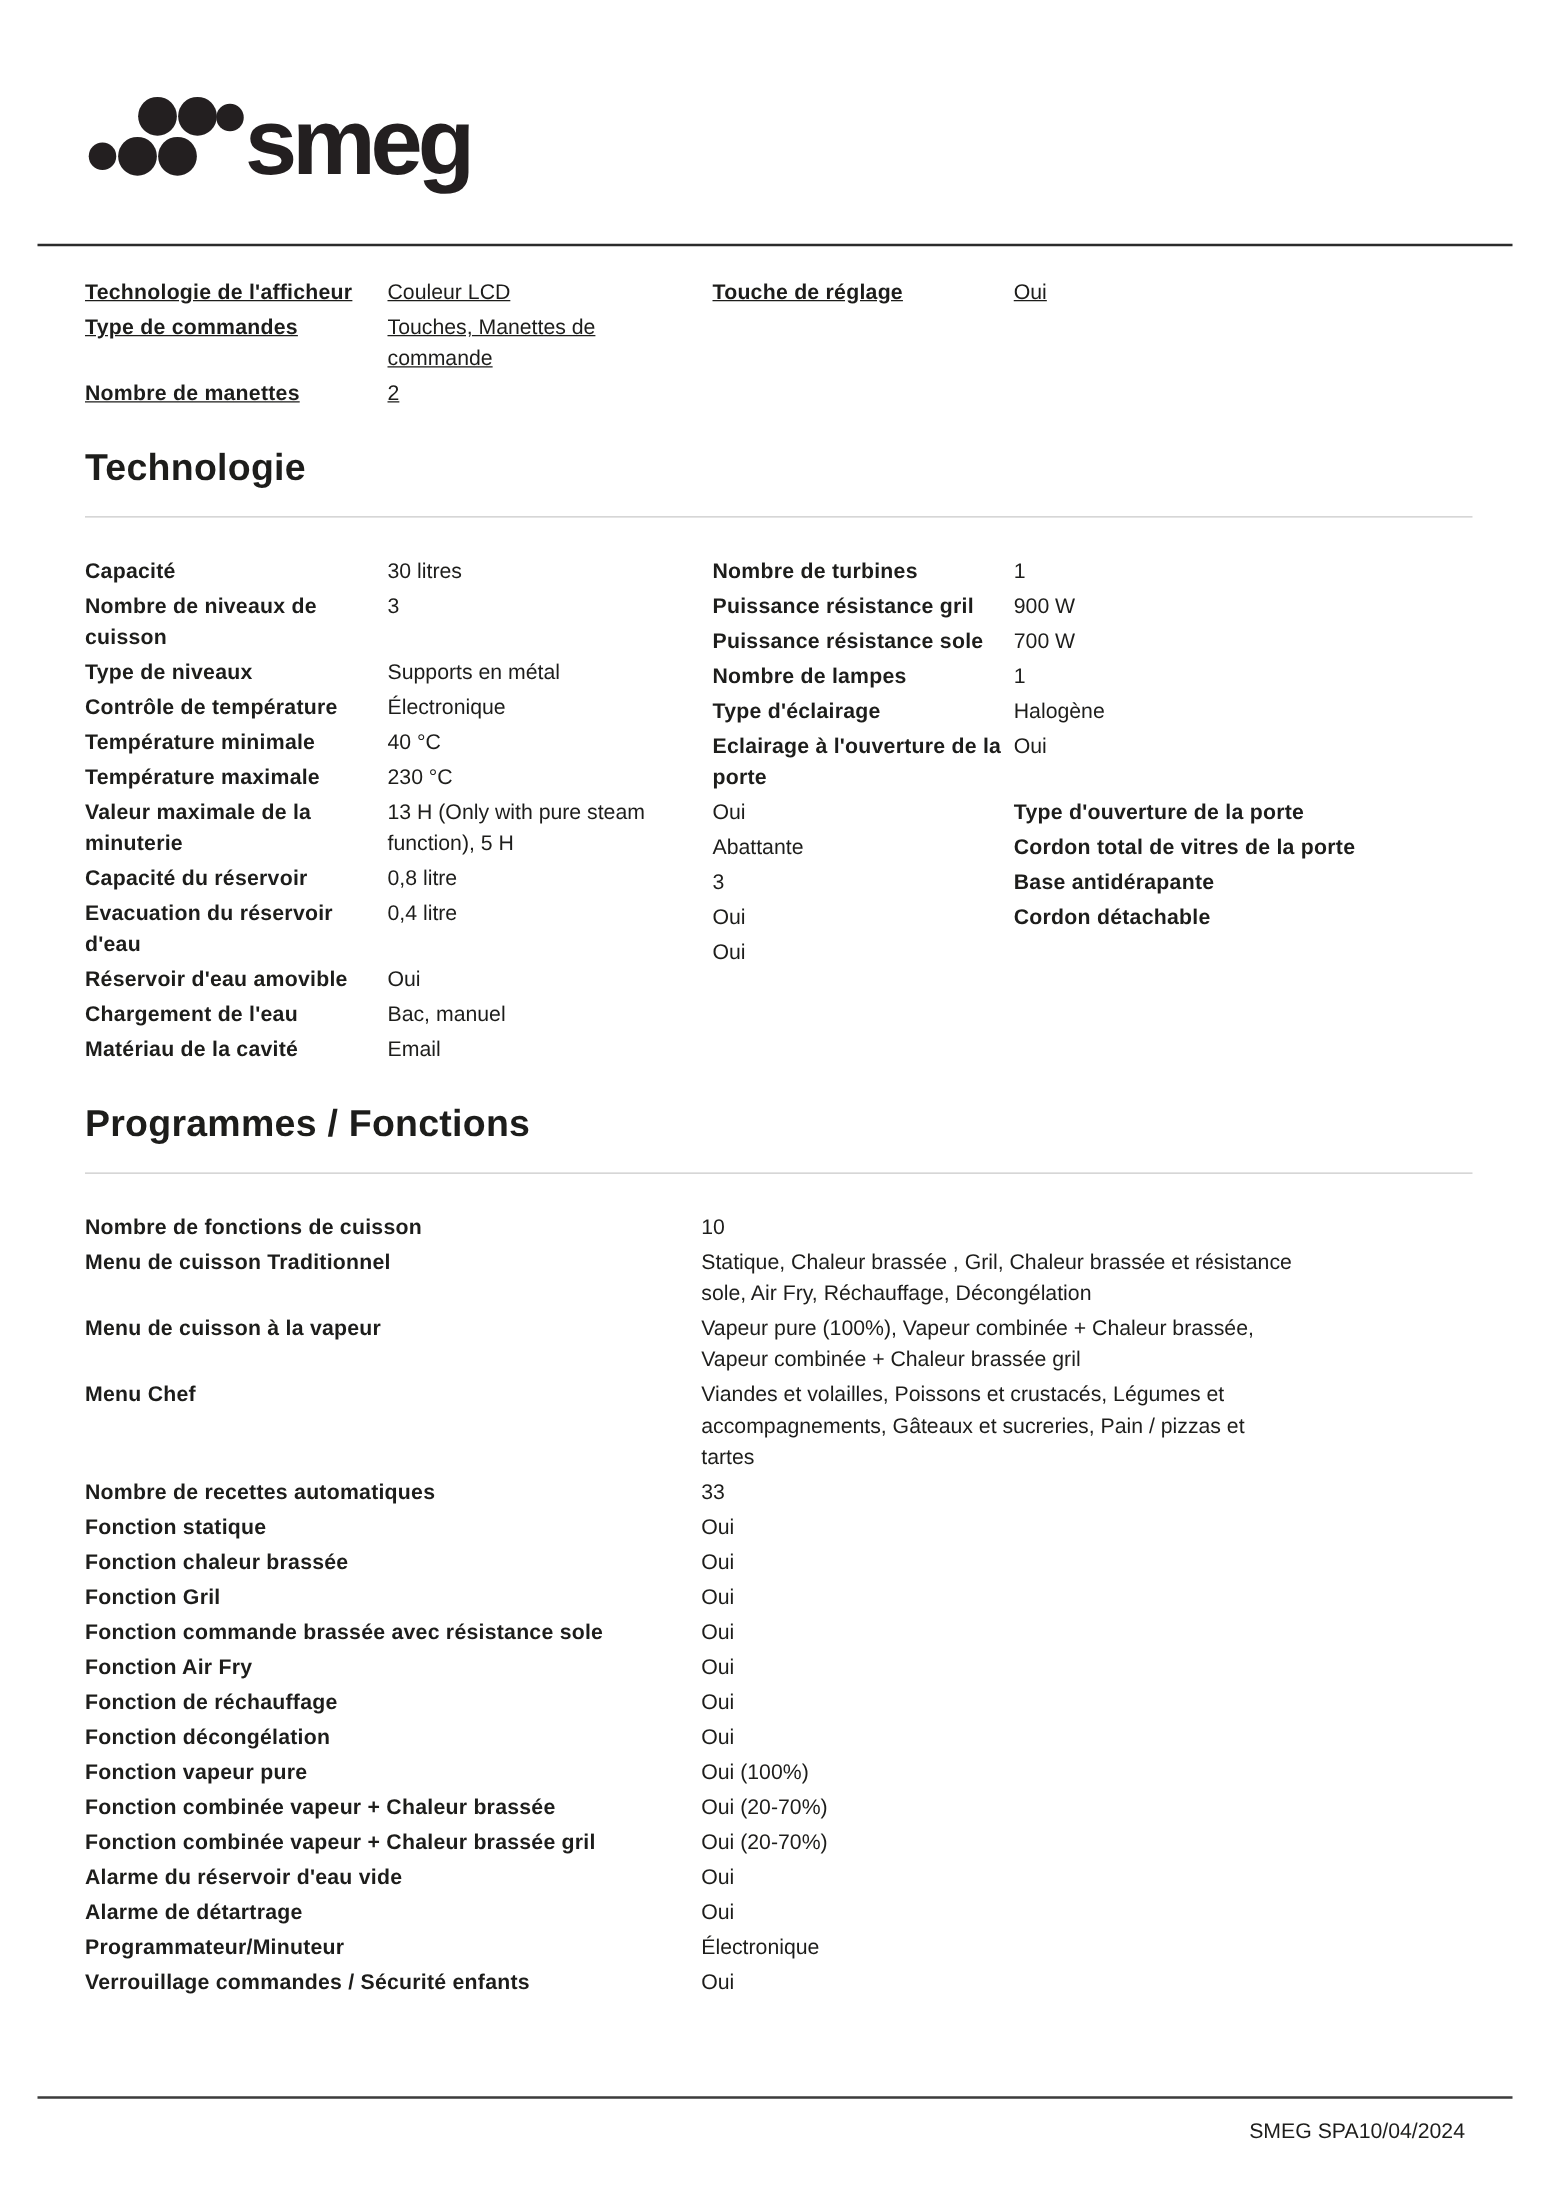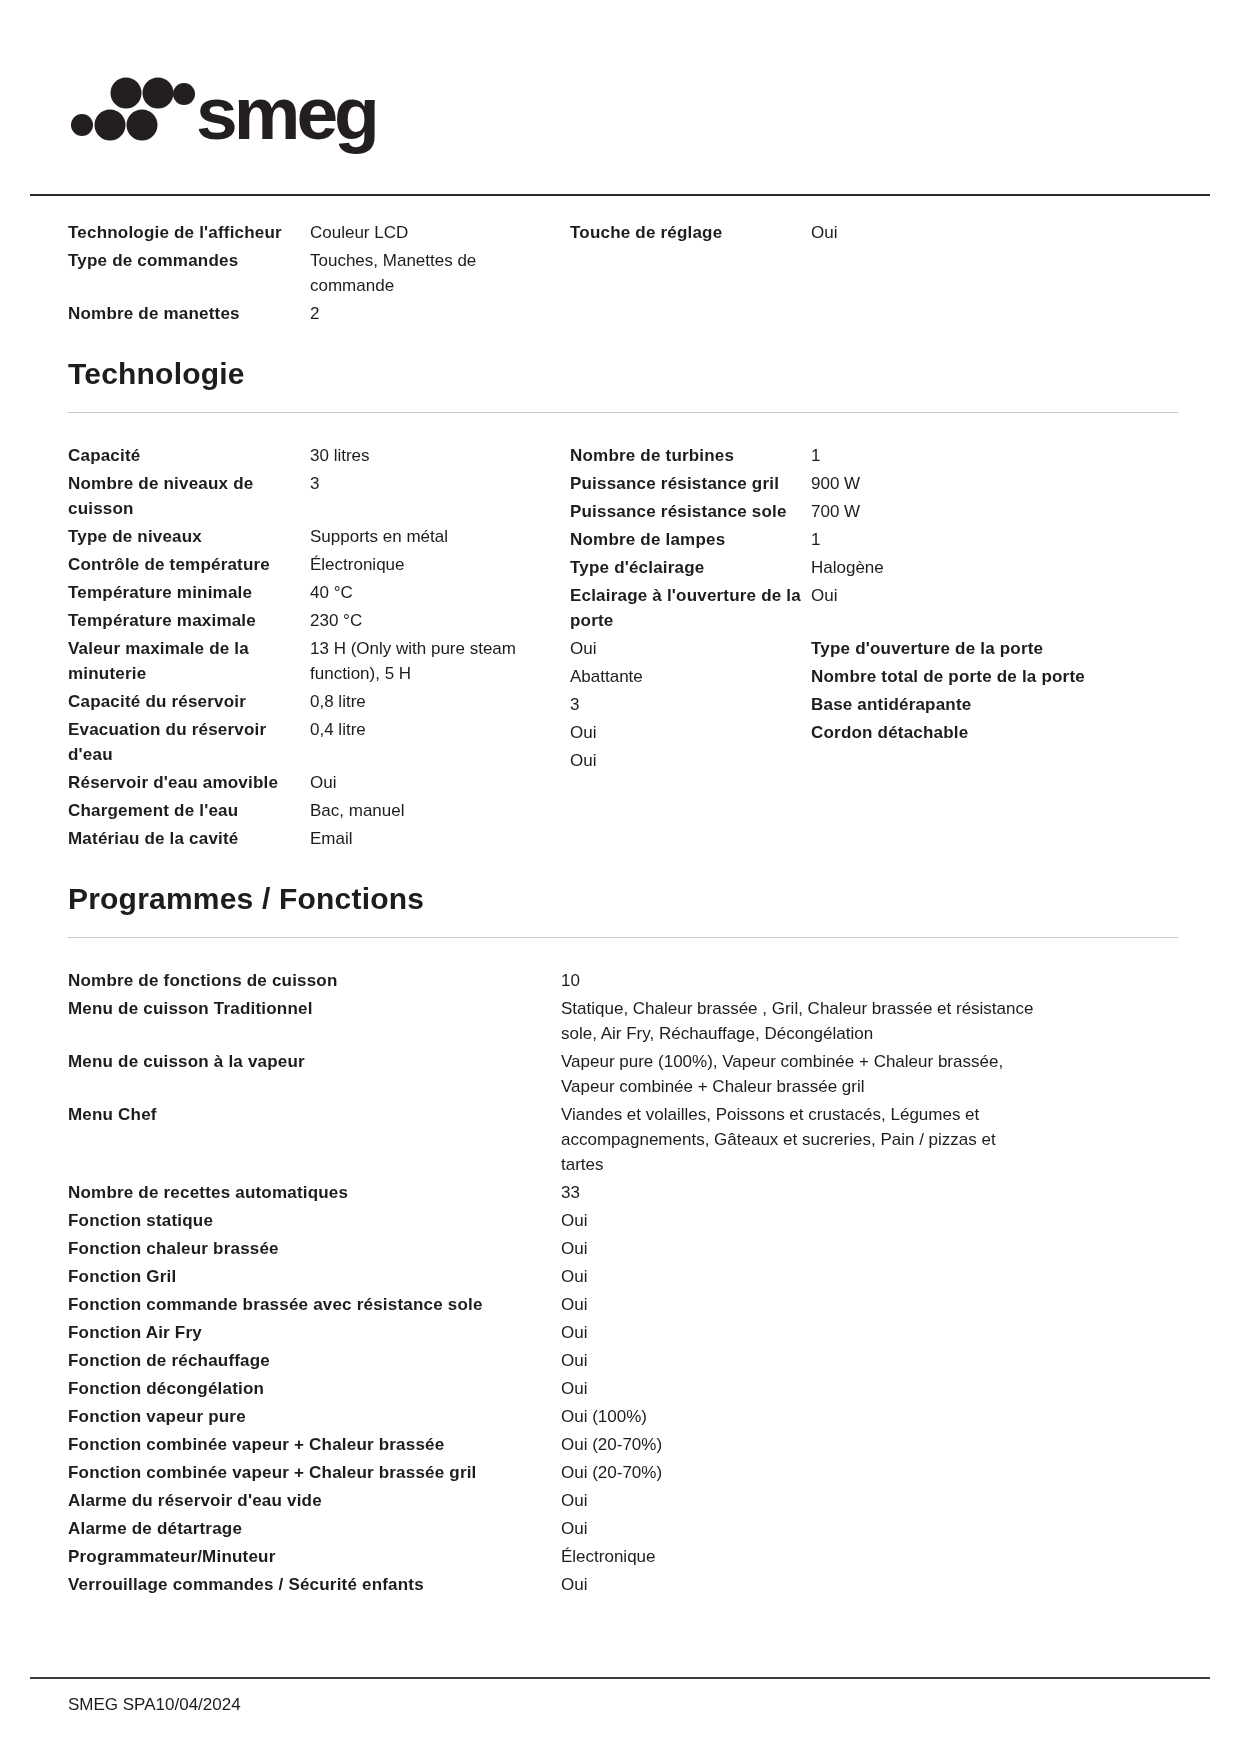--- a/index.html
+++ b/index.html
@@ -13,21 +13,21 @@
   .rule-top { margin:21px 30px 0 30px; border-top:2px solid #2b2b2b; }
   .rule-footer { border-top:2px solid #3c3c3c; }
 
   .content { margin-left:68px; margin-right:62px; }
 
   
   .pane2 { display:grid; grid-template-columns:502px 1fr; align-items:start; }
   .speccol-left  { display:grid; grid-template-columns:242px 236px; align-content:start; }
   .speccol-right { display:grid; grid-template-columns:241px 1fr;  align-content:start; }
 
-  .top-specs { margin-top:24px; }
+  .top-specs { margin-top:24px;text-decoration:underline; }
 
   .lbl {
     font-weight:700; font-size:17px; line-height:25px;
     letter-spacing:0.2px; padding-right:8px; margin-bottom:3px;
   }
   .val { font-size:17px; line-height:25px; margin-bottom:3px; }
 
   .section-title {
     font-size:30px; font-weight:700; letter-spacing:0.2px;
     line-height:38px; margin-top:26px; padding-bottom:19px;
@@ -35,21 +35,21 @@
   }
   .section-body { margin-top:30px; }
 
   .prog-grid { display:grid; grid-template-columns:493px 480px; align-content:start; }
 
   .footer {
     position:absolute; top:1677px; left:30px; right:30px;
   }
   .footer-inner {
     margin:0 38px; padding-top:16px;
-    display:flex; justify-content:flex-start;
+    display:flex; justify-content:flex-end;
     font-size:17px;
   }
   .logo-svg text { font-family:"Liberation Sans", sans-serif; }
 </style>
 </head>
 <body>
 
 <div class="logo-wrap">
   <svg class="logo-svg" width="320" height="100" viewBox="0 0 320 100" aria-hidden="true">
     <g fill="#231f20">
@@ -121,21 +121,21 @@
         <div class="val">700 W</div>
         <div class="lbl">Nombre de lampes</div>
         <div class="val">1</div>
         <div class="lbl">Type d'éclairage</div>
         <div class="val">Halogène</div>
         <div class="lbl">Eclairage à l'ouverture de la porte</div>
         <div class="val">Oui</div>
         <div class="val">Oui</div>
         <div class="lbl">Type d'ouverture de la porte</div>
         <div class="val">Abattante</div>
-        <div class="lbl">Nombre total de porte de la porte</div>
+        <div class="lbl">Cordon total de vitres de la porte</div>
         <div class="val">3</div>
         <div class="lbl">Base antidérapante</div>
         <div class="val">Oui</div>
         <div class="lbl">Cordon détachable</div>
         <div class="val">Oui</div>
       </div>
     </div>
   </div>
 
   <div>

